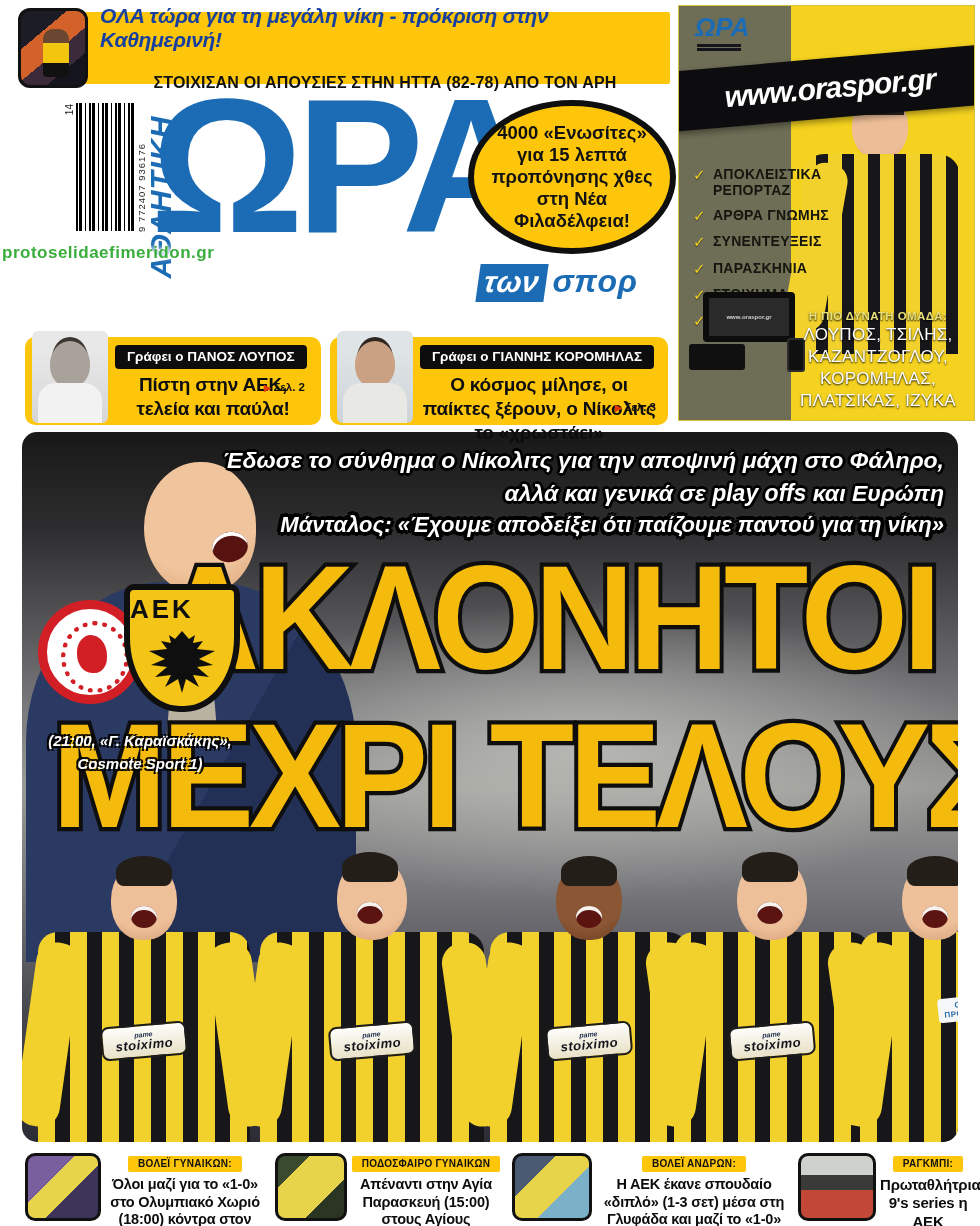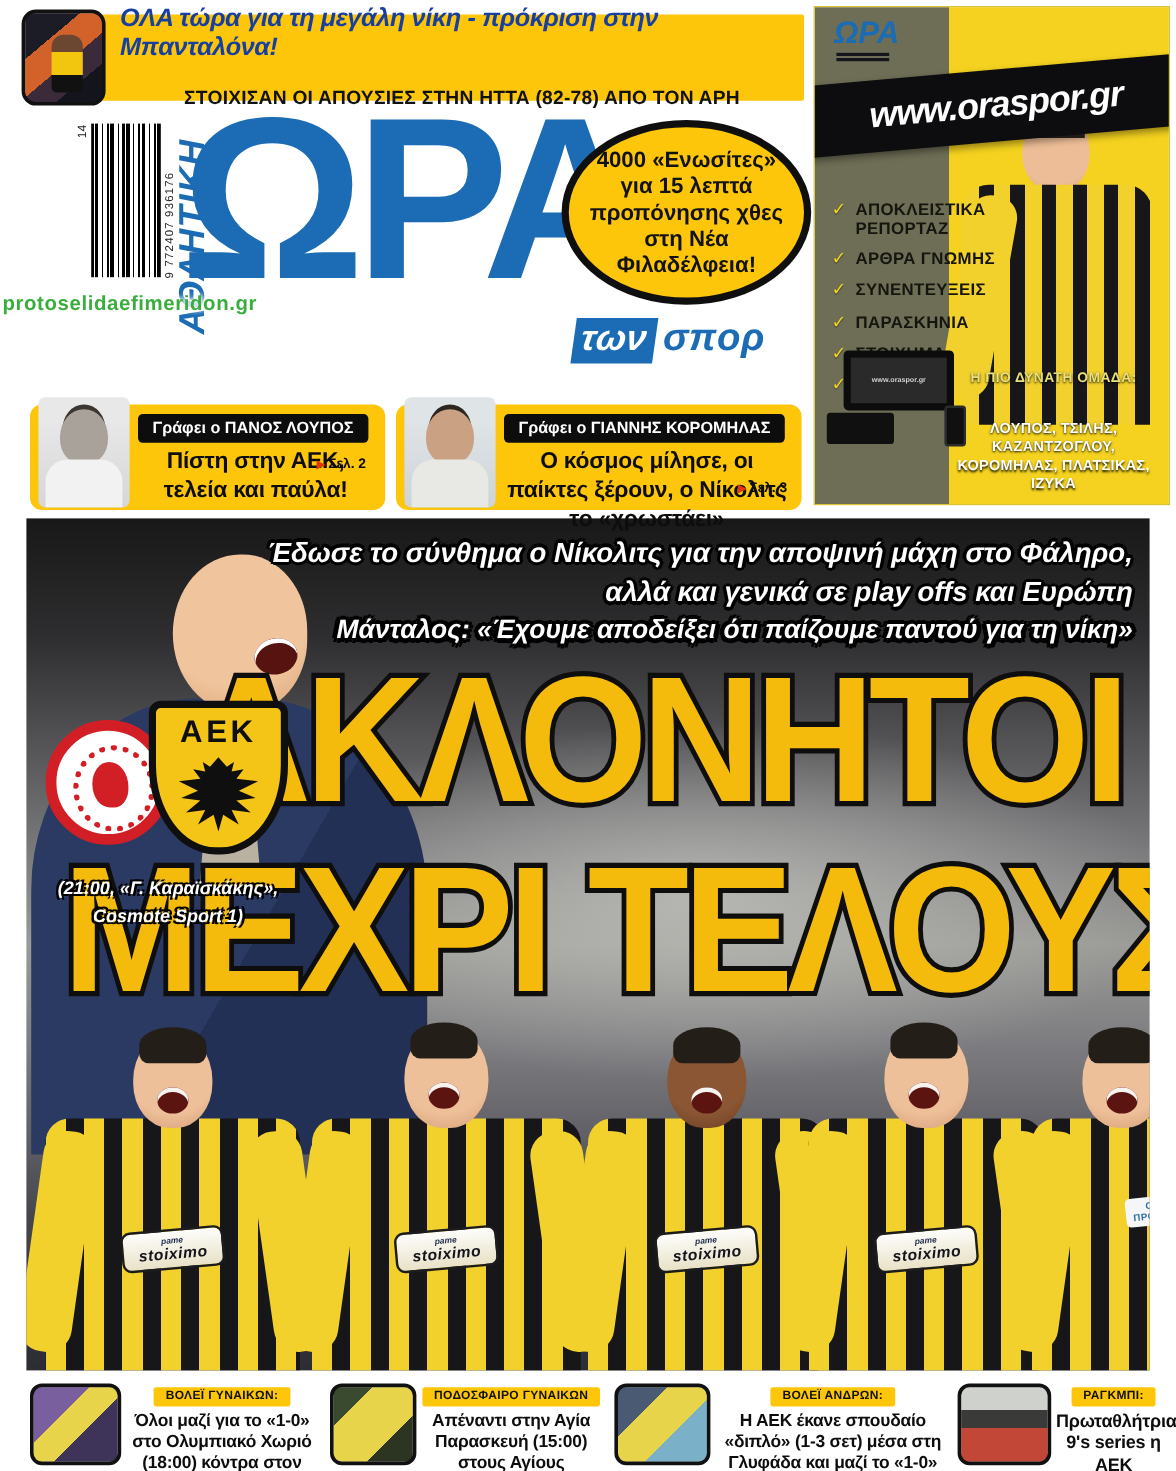--- a/index.html
+++ b/index.html
@@ -37,21 +37,21 @@
   .ad-player .bd { position:absolute; left:6px; top:62px; width:158px; height:200px; border-radius:22px 22px 0 0;
     background: repeating-linear-gradient(90deg,#f2d12c 0 14px,#17171a 14px 26px); }
   .ad-player .bd::before { content:""; position:absolute; left:-6px; top:8px; width:40px; height:170px; border-radius:18px; background:#f2d12c; transform:rotate(10deg); }
   .ad-devices { position:absolute; left:10px; bottom:44px; width:120px; height:84px; }
   .monitor { position:absolute; left:14px; top:0; width:92px; height:50px; background:#0c0c0c; border-radius:4px; padding:6px; }
   .monitor .screen { width:100%; height:100%; background:#2a2a2a; color:#cfcfcf; font-size:6px; font-weight:700; display:flex; align-items:center; justify-content:center; }
   .laptop { position:absolute; left:0; top:52px; width:56px; height:26px; background:#101010; border-radius:3px; }
   .phone { position:absolute; left:98px; top:46px; width:18px; height:34px; background:#101010; border-radius:3px; border:2px solid #2c2c2c; }
   .ad-footer { position:absolute; left:106px; bottom:8px; width:186px; text-align:center; line-height:1.3; }
   .ad-footer .t { color:#e9e07a; font-size:11.5px; font-weight:700; letter-spacing:0.4px; text-shadow:0 1px 2px #000; }
-  .ad-footer .n { color:#fff; font-size:12px; font-weight:700; letter-spacing:0.3px; text-shadow:0 1px 2px #000;margin-top:27px; }
+  .ad-footer .n { color:#fff; font-size:17px; font-weight:400; letter-spacing:0.3px; text-shadow:0 1px 2px #000; }
 
   
   .barcode { position:absolute; left:76px; top:103px; width:58px; height:128px;
     background: repeating-linear-gradient(90deg,#000 0 2px,#fff 2px 3px,#000 3px 6px,#fff 6px 9px,#000 9px 10px,#fff 10px 13px); }
   .barcode-num { position:absolute; left:136px; top:106px; height:126px; writing-mode:vertical-rl; transform:rotate(180deg);
     font-size:9.5px; color:#222; letter-spacing:1px; }
   .barcode-issue { position:absolute; left:64px; top:104px; writing-mode:vertical-rl; transform:rotate(180deg); font-size:10px; color:#222; }
   .tagline { position:absolute; left:22px; top:237px; width:122px; font-size:16.5px; font-weight:800; color:#141414; line-height:1.18; }
   .watermark { position:absolute; left:2px; top:243px; font-size:17px; font-weight:800; color:#3aae3c; letter-spacing:0.5px;
     text-shadow:0 0 3px #fff,0 0 4px #fff,0 0 5px #fff; z-index:9; }
@@ -87,21 +87,21 @@
   .col-head { position:absolute; left:88px; top:36px; right:8px; text-align:center; font-size:19px; font-weight:900;
     color:#0d0d0d; line-height:1.25; letter-spacing:-0.2px; }
   .page-ref { position:absolute; font-size:11.5px; font-weight:800; color:#0d0d0d; white-space:nowrap; }
   .page-ref .arr { color:#e03a00; font-size:10px; margin-right:2px; }
   .c1 .page-ref { right:16px; top:44px; }
   .c2 .page-ref { right:12px; bottom:12px; }
 
   
   .poster { position:absolute; left:22px; top:432px; width:936px; height:710px; overflow:hidden; background:
     radial-gradient(ellipse 60% 30% at 60% 45%, rgba(190,190,185,.85), rgba(190,190,185,0) 70%),
-    linear-gradient(180deg,#181818 0%,#2e2e30 14%,#77777a 38%,#9a9a96 50%,#7c7c80 62%,#46464e 82%,#2c2c34 100%); }
+    linear-gradient(180deg,#181818 0%,#2e2e30 14%,#77777a 38%,#9a9a96 50%,#7c7c80 62%,#46464e 82%,#2c2c34 100%); border-radius: 15px; }
   .coach { position:absolute; left:-6px; top:4px; width:340px; height:520px; z-index:1; }
   .coach .c-head { position:absolute; left:128px; top:26px; width:112px; height:132px; border-radius:50% 48% 46% 50%;
     background: radial-gradient(circle at 45% 35%, #f0c49c 0 60%, #d9a377); }
   .coach .c-mouth { position:absolute; left:196px; top:96px; width:36px; height:30px; border-radius:50%;
     background:#571310; transform:rotate(-12deg); box-shadow:inset 0 4px 0 #fff; }
   .coach .c-body { position:absolute; left:10px; top:146px; width:330px; height:380px; border-radius:42% 44% 0 0;
     background: linear-gradient(120deg,#2b3a62 0 55%, #233055 55%); }
   .coach .c-collar { position:absolute; left:140px; top:150px; width:70px; height:70px;
     background: linear-gradient(180deg,#f4f2ec, #d9d5c8); clip-path: polygon(0 0,100% 0,50% 100%); }
   .coach .c-vest { position:absolute; left:150px; top:196px; width:52px; height:110px; background:#b9b2a0;
@@ -109,21 +109,21 @@
   .deck { position:absolute; right:14px; top:12px; text-align:right; z-index:6; font-weight:800; font-style:italic;
     color:#fff; font-size:23px; line-height:1.42;
     text-shadow:-2px -2px 0 #000,2px -2px 0 #000,-2px 2px 0 #000,2px 2px 0 #000,0 3px 0 #000,0 -3px 0 #000,3px 0 0 #000,-3px 0 0 #000; }
   .quote { position:absolute; right:14px; top:80px; z-index:6; font-weight:800; font-style:italic; color:#fff; font-size:22px;
     text-shadow:-3px -3px 0 #000,3px -3px 0 #000,-3px 3px 0 #000,3px 3px 0 #000,0 4px 0 #000,0 -4px 0 #000,4px 0 0 #000,-4px 0 0 #000; }
   .crests { position:absolute; left:16px; top:152px; z-index:7; width:210px; height:140px; }
   .oly { position:absolute; left:0; top:16px; width:104px; height:104px; border-radius:50%; background:#fff; border:9px solid #d21f26; }
   .oly::before { content:""; position:absolute; left:14px; top:12px; width:58px; height:62px; border-radius:50%; border:5px dotted #d21f26; }
   .oly::after { content:""; position:absolute; left:30px; top:26px; width:30px; height:38px; border-radius:46% 54% 40% 50%; background:#d21f26; }
   .aek { position:absolute; left:86px; top:0; width:116px; height:128px; background:#f4c417; border:6px solid #0f0f0f;
-    border-radius:10px 10px 48% 48%/10px 10px 58% 58%; text-align:center; }
+    border-radius:10px 10px 48% 48%/10px 10px 58% 58%; text-align:left; }
   .aek .aek-txt { font-size:26px; font-weight:900; color:#0f0f0f; letter-spacing:3px; margin-top:4px; display:block; }
   .aek svg { display:block; margin:0 auto; }
   .match-info { position:absolute; left:18px; top:298px; width:200px; z-index:7; text-align:center; color:#fff;
     font-size:15px; font-weight:800; font-style:italic; line-height:1.5;
     text-shadow:-2px -2px 0 #000,2px -2px 0 #000,-2px 2px 0 #000,2px 2px 0 #000; }
   .mega { position:absolute; left:120px; right:4px; text-align:center; z-index:5;
     font-size:138px; font-weight:800; letter-spacing:-5px; line-height:1; color:#f4ba0c; white-space:nowrap;
     -webkit-text-stroke:8px #0e0e0e; paint-order:stroke fill; transform:scaleY(1.08); }
   .mega.m1 { top:116px; }
   .mega.m2 { top:274px; left:30px; }
@@ -173,21 +173,21 @@
   .brief .txt { margin-top:4px; font-size:14.5px; font-weight:900; color:#0d0d0d; line-height:1.22; letter-spacing:-0.2px; }
   .b4 .txt { font-size:15px; }
 </style>
 </head>
 <body>
 
 <div class="page">
 
   <div class="top-photo"></div>
   <div class="top-banner">
-    <div class="l1">ΟΛΑ τώρα για τη μεγάλη νίκη - πρόκριση στην Μπανταλόνα!</div>
+    <div class="l1">ΟΛΑ τώρα για τη μεγάλη νίκη - πρόκριση στην Καθημερινή!</div>
     <div class="l2">ΣΤΟΙΧΙΣΑΝ ΟΙ ΑΠΟΥΣΙΕΣ ΣΤΗΝ ΗΤΤΑ (82-78) ΑΠΟ ΤΟΝ ΑΡΗ</div>
   </div>
 
   <div class="side-ad">
     <div class="ad-logo">ΩΡΑ</div>
     <div class="ad-player">
       <div class="hd"></div>
       <div class="bd"></div>
     </div>
     <div class="ad-banner">

